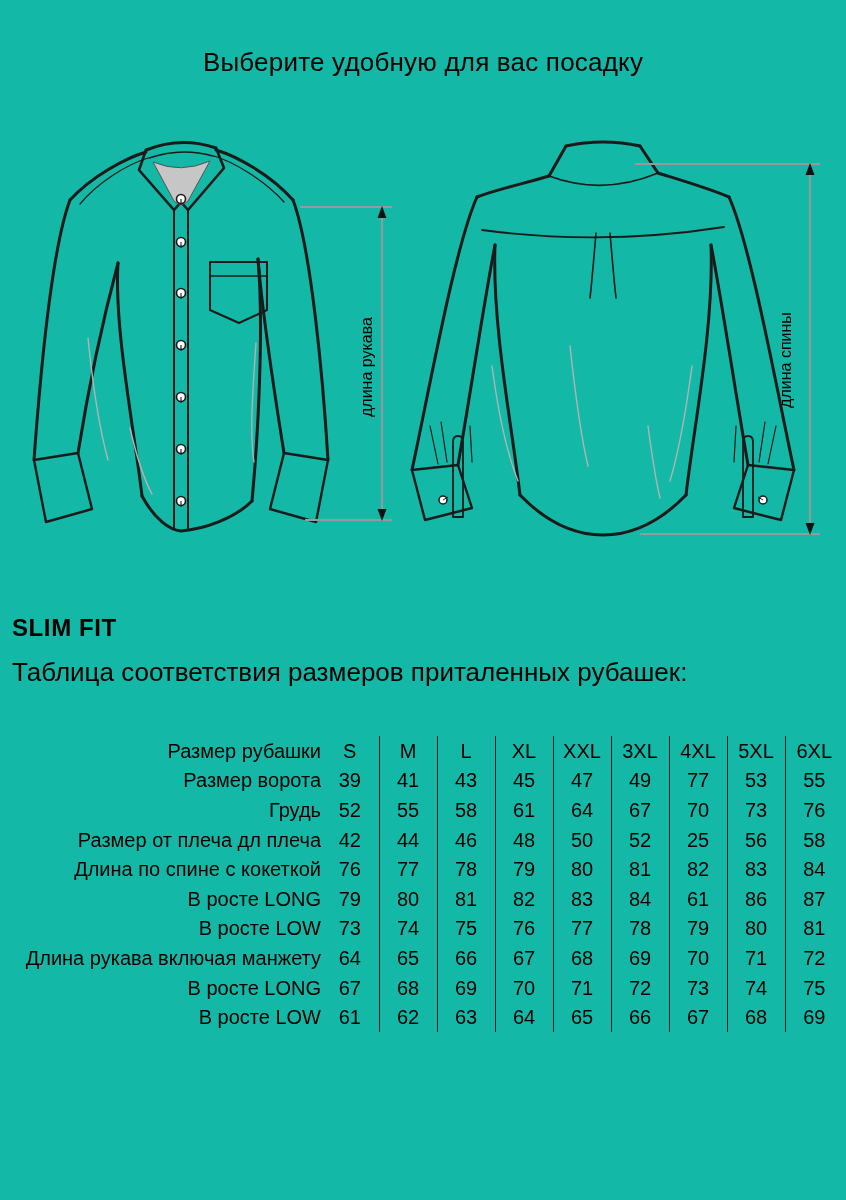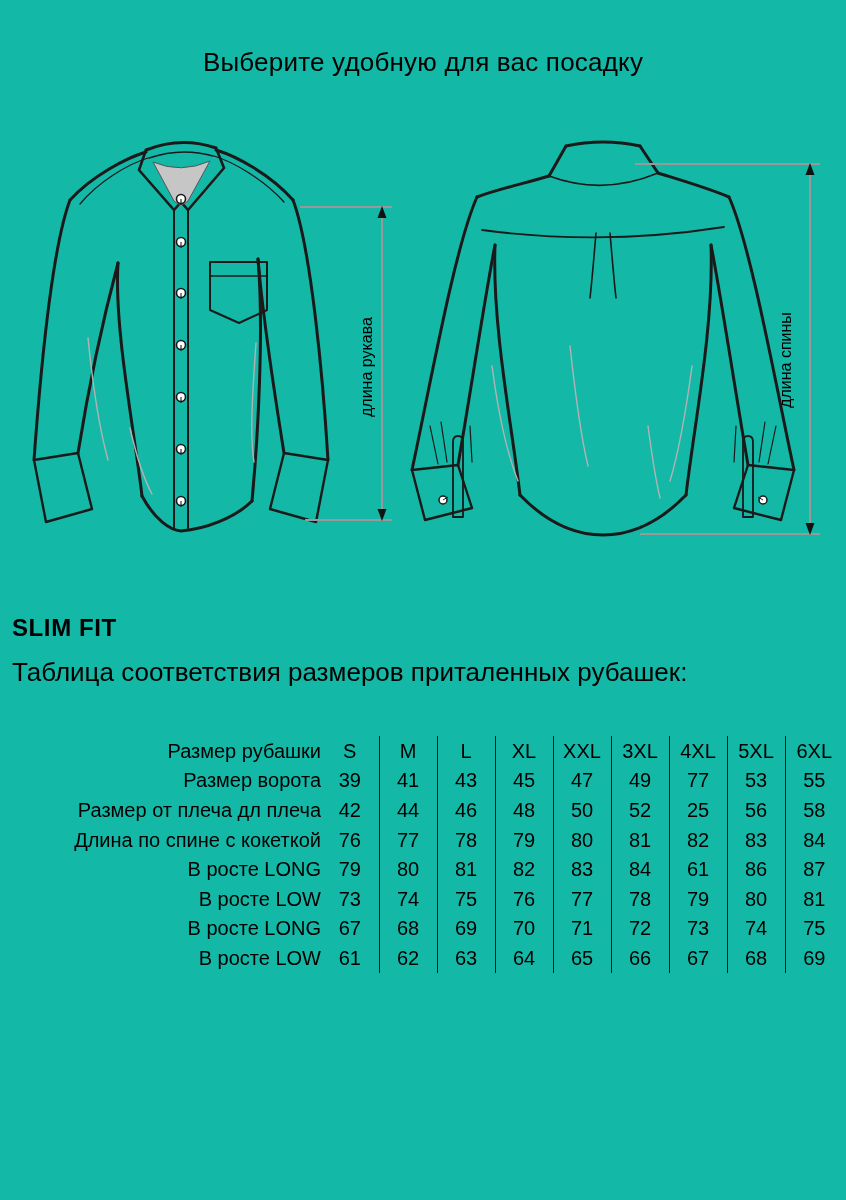--- a/index.html
+++ b/index.html
@@ -218,20 +218,32 @@
           <td>41</td>
           <td>43</td>
           <td>45</td>
           <td>47</td>
           <td>49</td>
           <td>77</td>
           <td>53</td>
           <td>55</td>
         </tr>
         <tr>
+          <td class="lbl">Грудь</td>
+          <td>52</td>
+          <td>55</td>
+          <td>58</td>
+          <td>61</td>
+          <td>64</td>
+          <td>67</td>
+          <td>70</td>
+          <td>73</td>
+          <td>76</td>
+        </tr>
+        <tr>
           <td class="lbl">Размер от плеча дл плеча</td>
           <td>42</td>
           <td>44</td>
           <td>46</td>
           <td>48</td>
           <td>50</td>
           <td>52</td>
           <td>25</td>
           <td>56</td>
           <td>58</td>
@@ -266,20 +278,32 @@
           <td>74</td>
           <td>75</td>
           <td>76</td>
           <td>77</td>
           <td>78</td>
           <td>79</td>
           <td>80</td>
           <td>81</td>
         </tr>
         <tr>
+          <td class="lbl">Длина рукава включая манжету</td>
+          <td>64</td>
+          <td>65</td>
+          <td>66</td>
+          <td>67</td>
+          <td>68</td>
+          <td>69</td>
+          <td>70</td>
+          <td>71</td>
+          <td>72</td>
+        </tr>
+        <tr>
           <td class="lbl">В росте LONG</td>
           <td>67</td>
           <td>68</td>
           <td>69</td>
           <td>70</td>
           <td>71</td>
           <td>72</td>
           <td>73</td>
           <td>74</td>
           <td>75</td>

